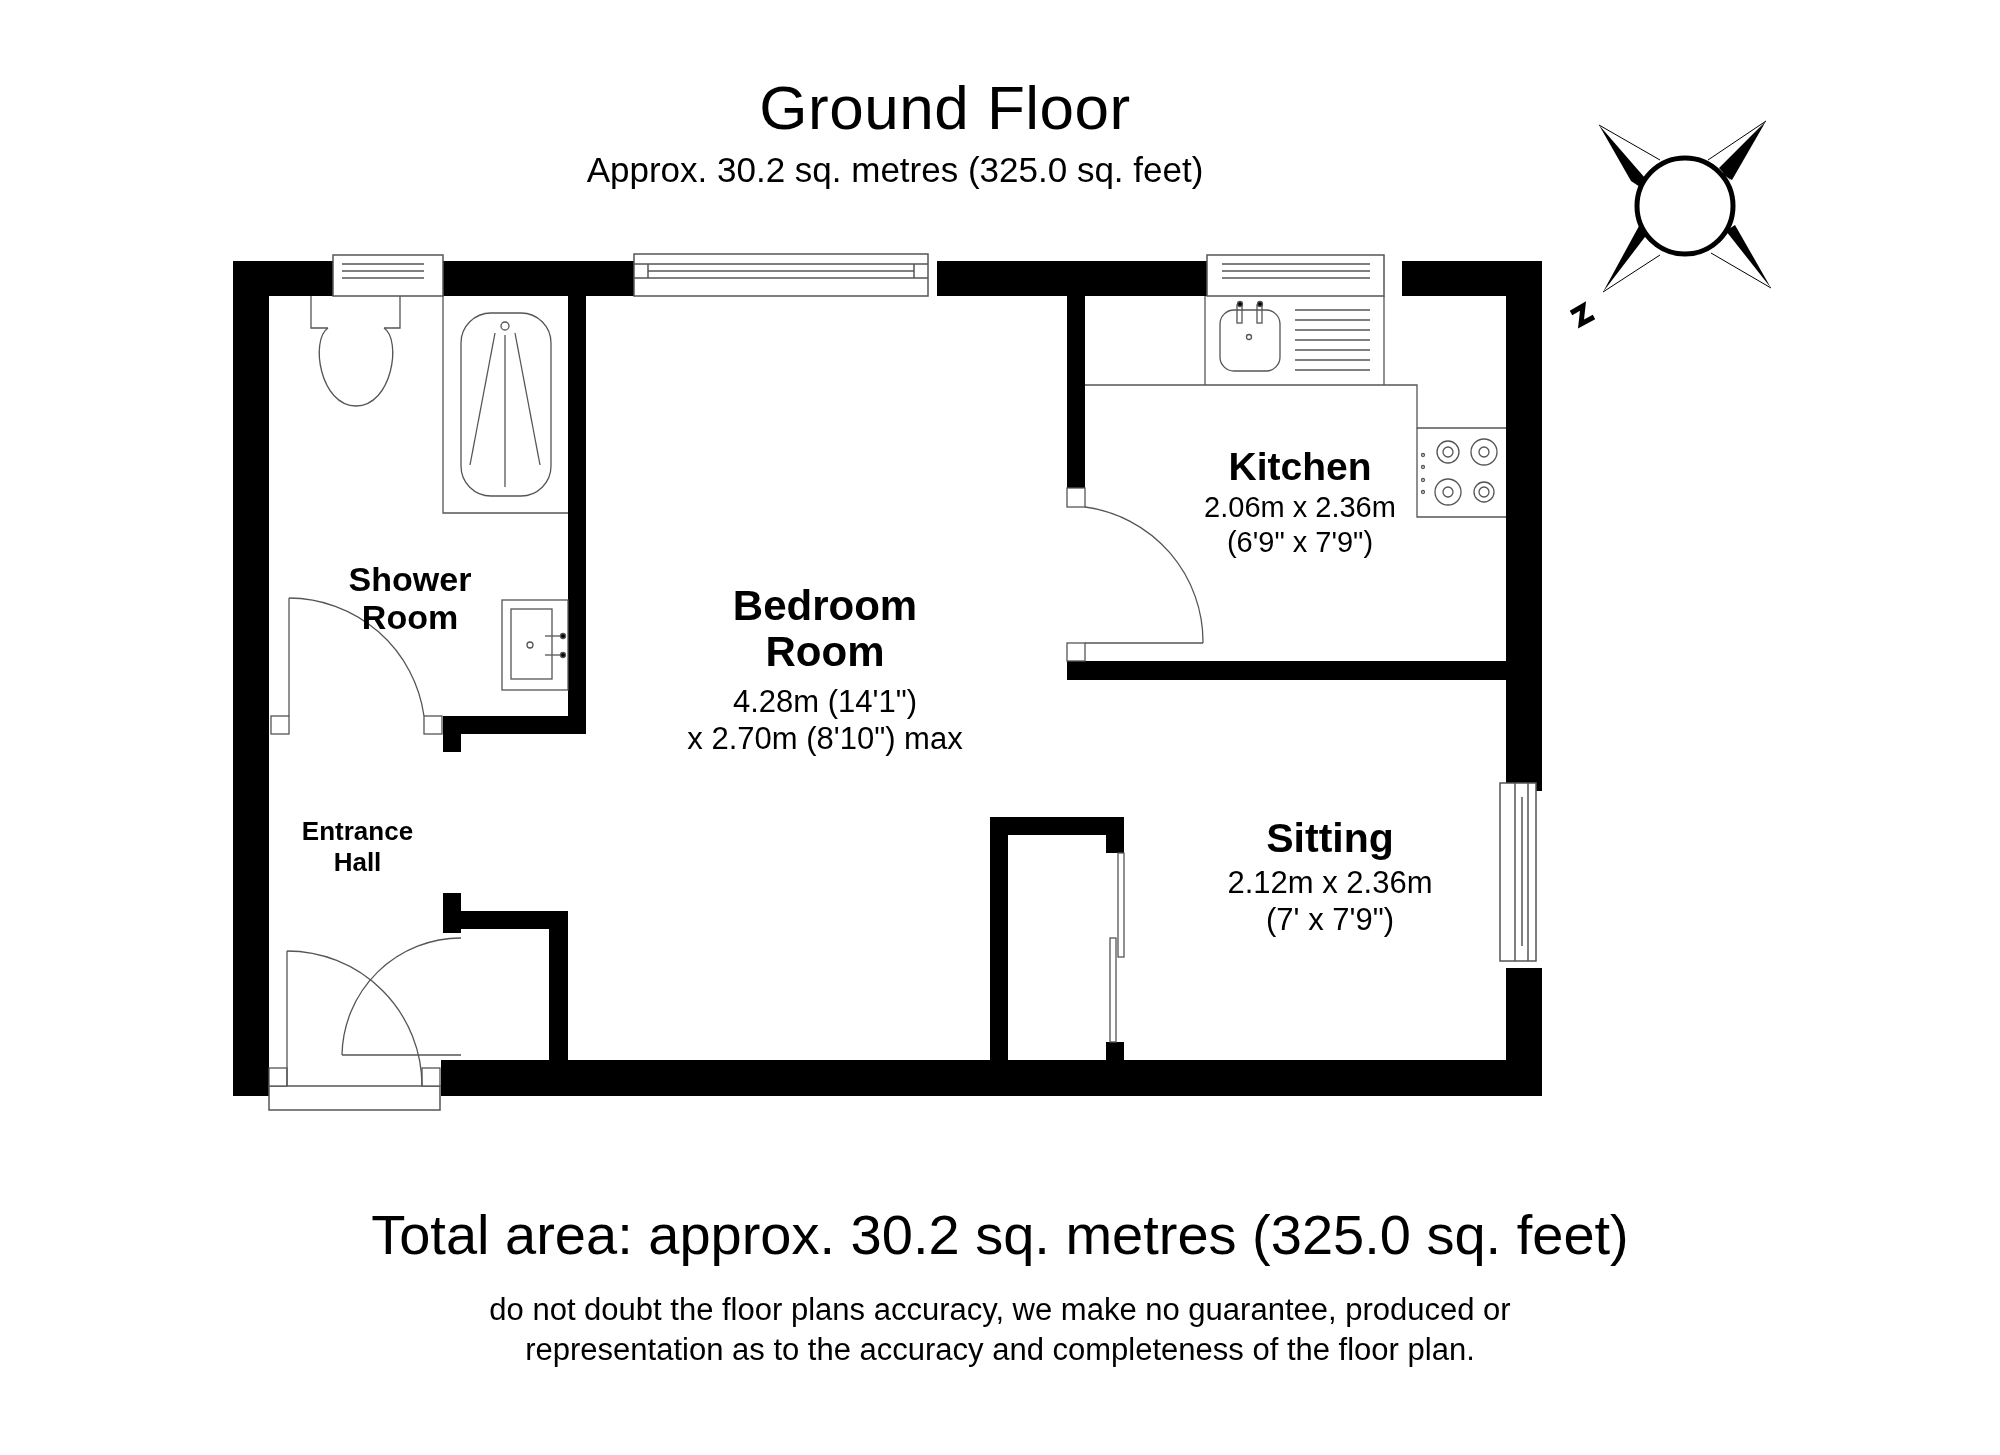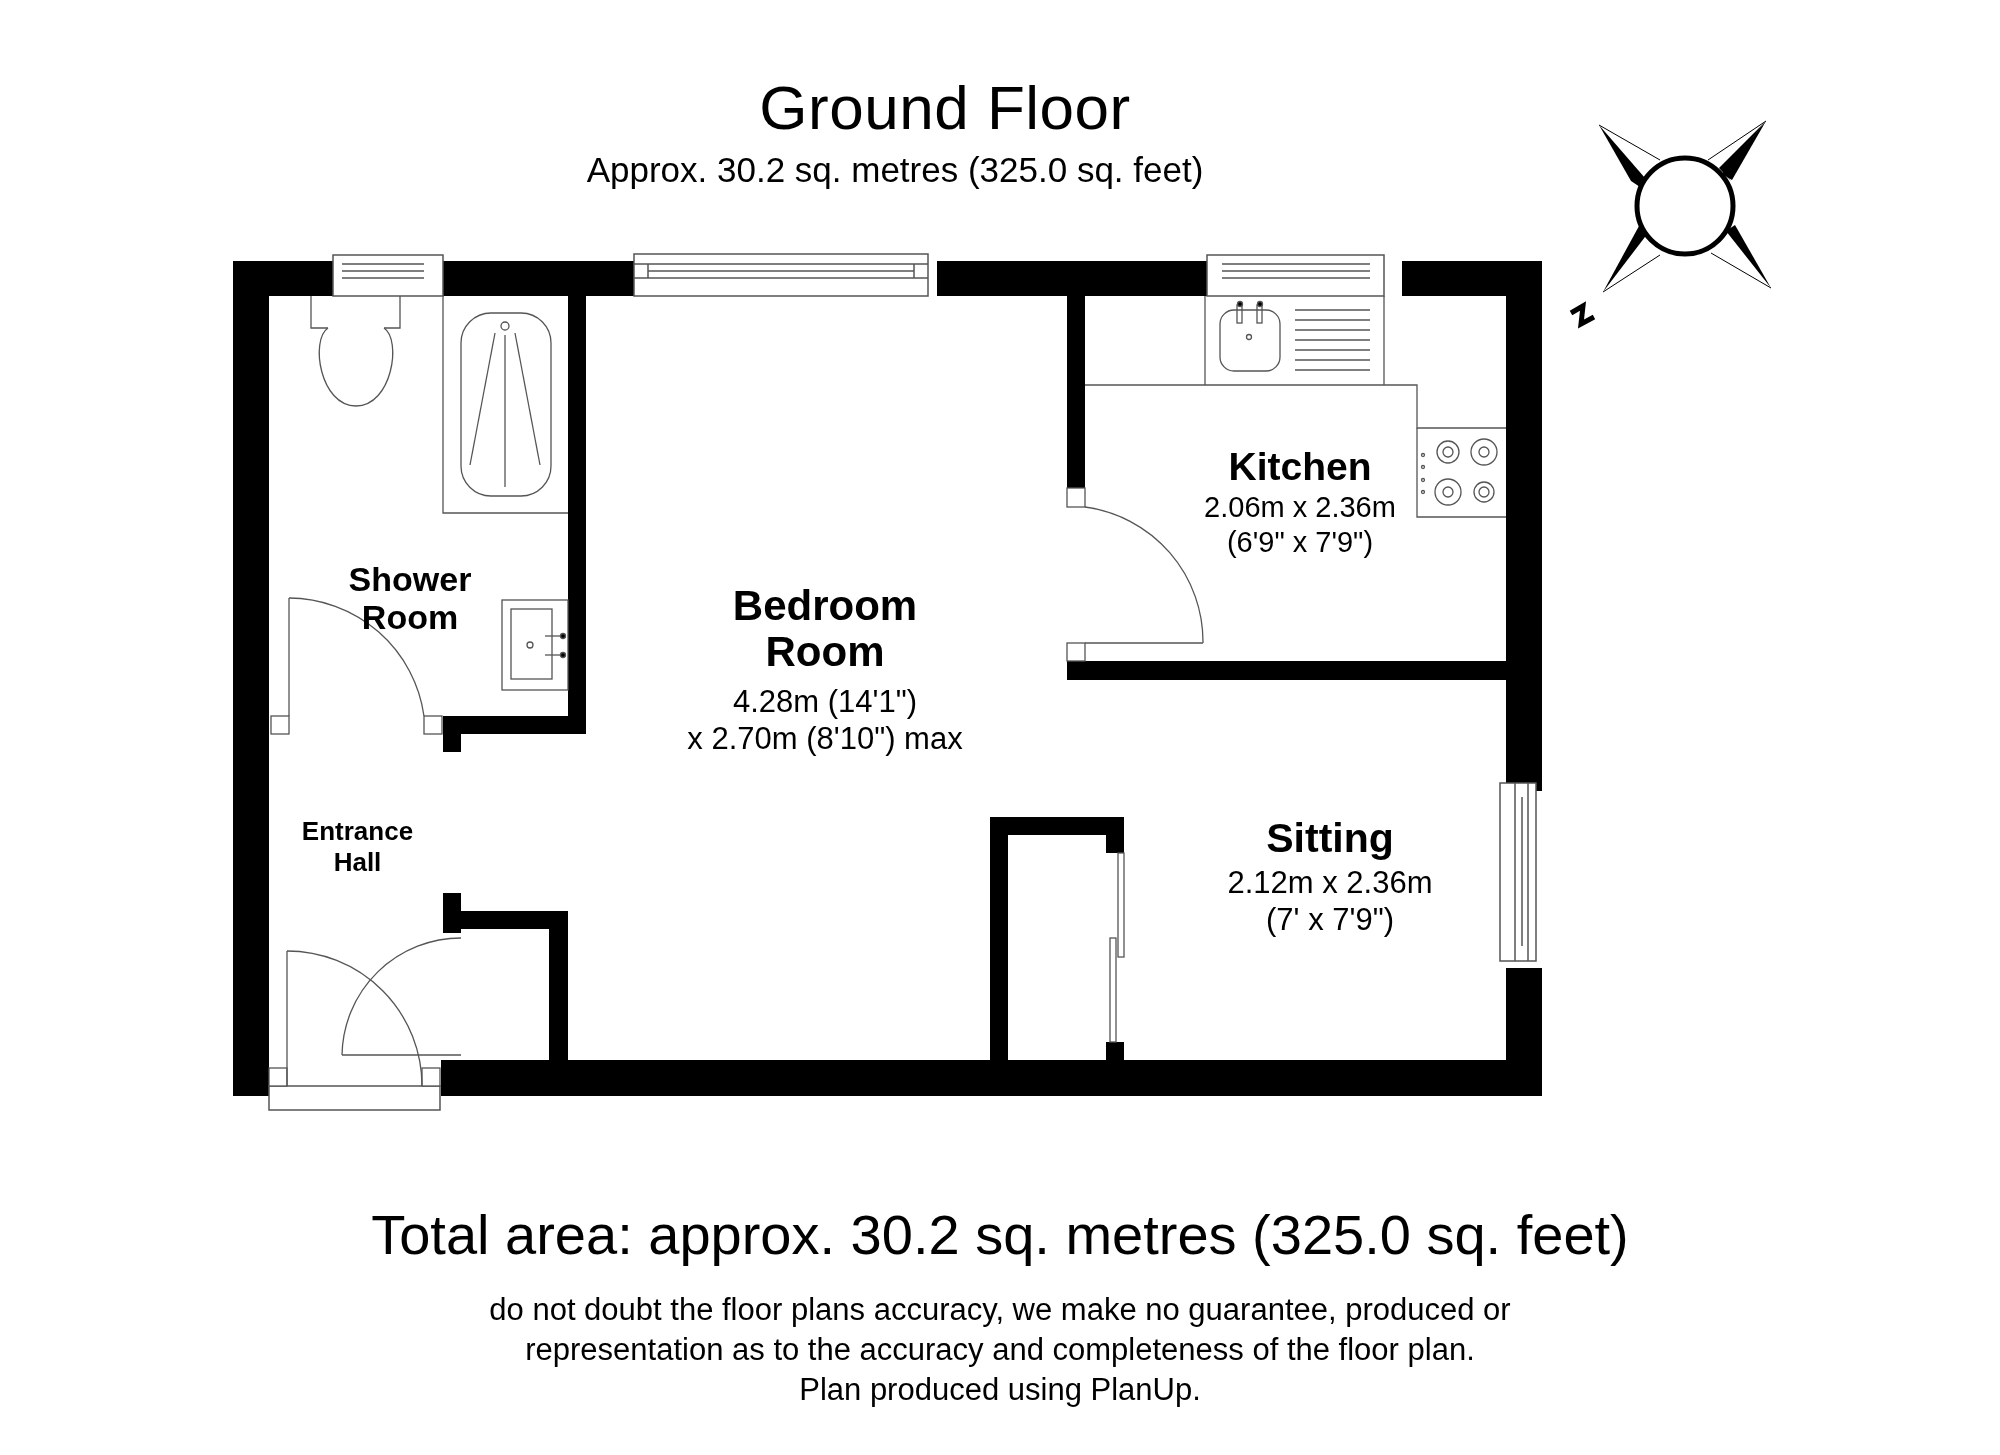--- a/index.html
+++ b/index.html
@@ -216,14 +216,13 @@
   <div class="room-dim" style="left:1170px; top:864px; width:320px; font-size:31px; line-height:37px;">
     <div>2.12m x 2.36m</div>
     <div>(7' x 7'9")</div>
   </div>
 </div>
 
 <div class="abs total">Total area: approx. 30.2 sq. metres (325.0 sq. feet)</div>
 <div class="abs disclaimer">
   <div>do not doubt the floor plans accuracy, we make no guarantee, produced or</div>
   <div>representation as to the accuracy and completeness of the floor plan.</div>
-  <div>Plan produced using PlanUp.</div>
 </div>
 
 </body></html>

